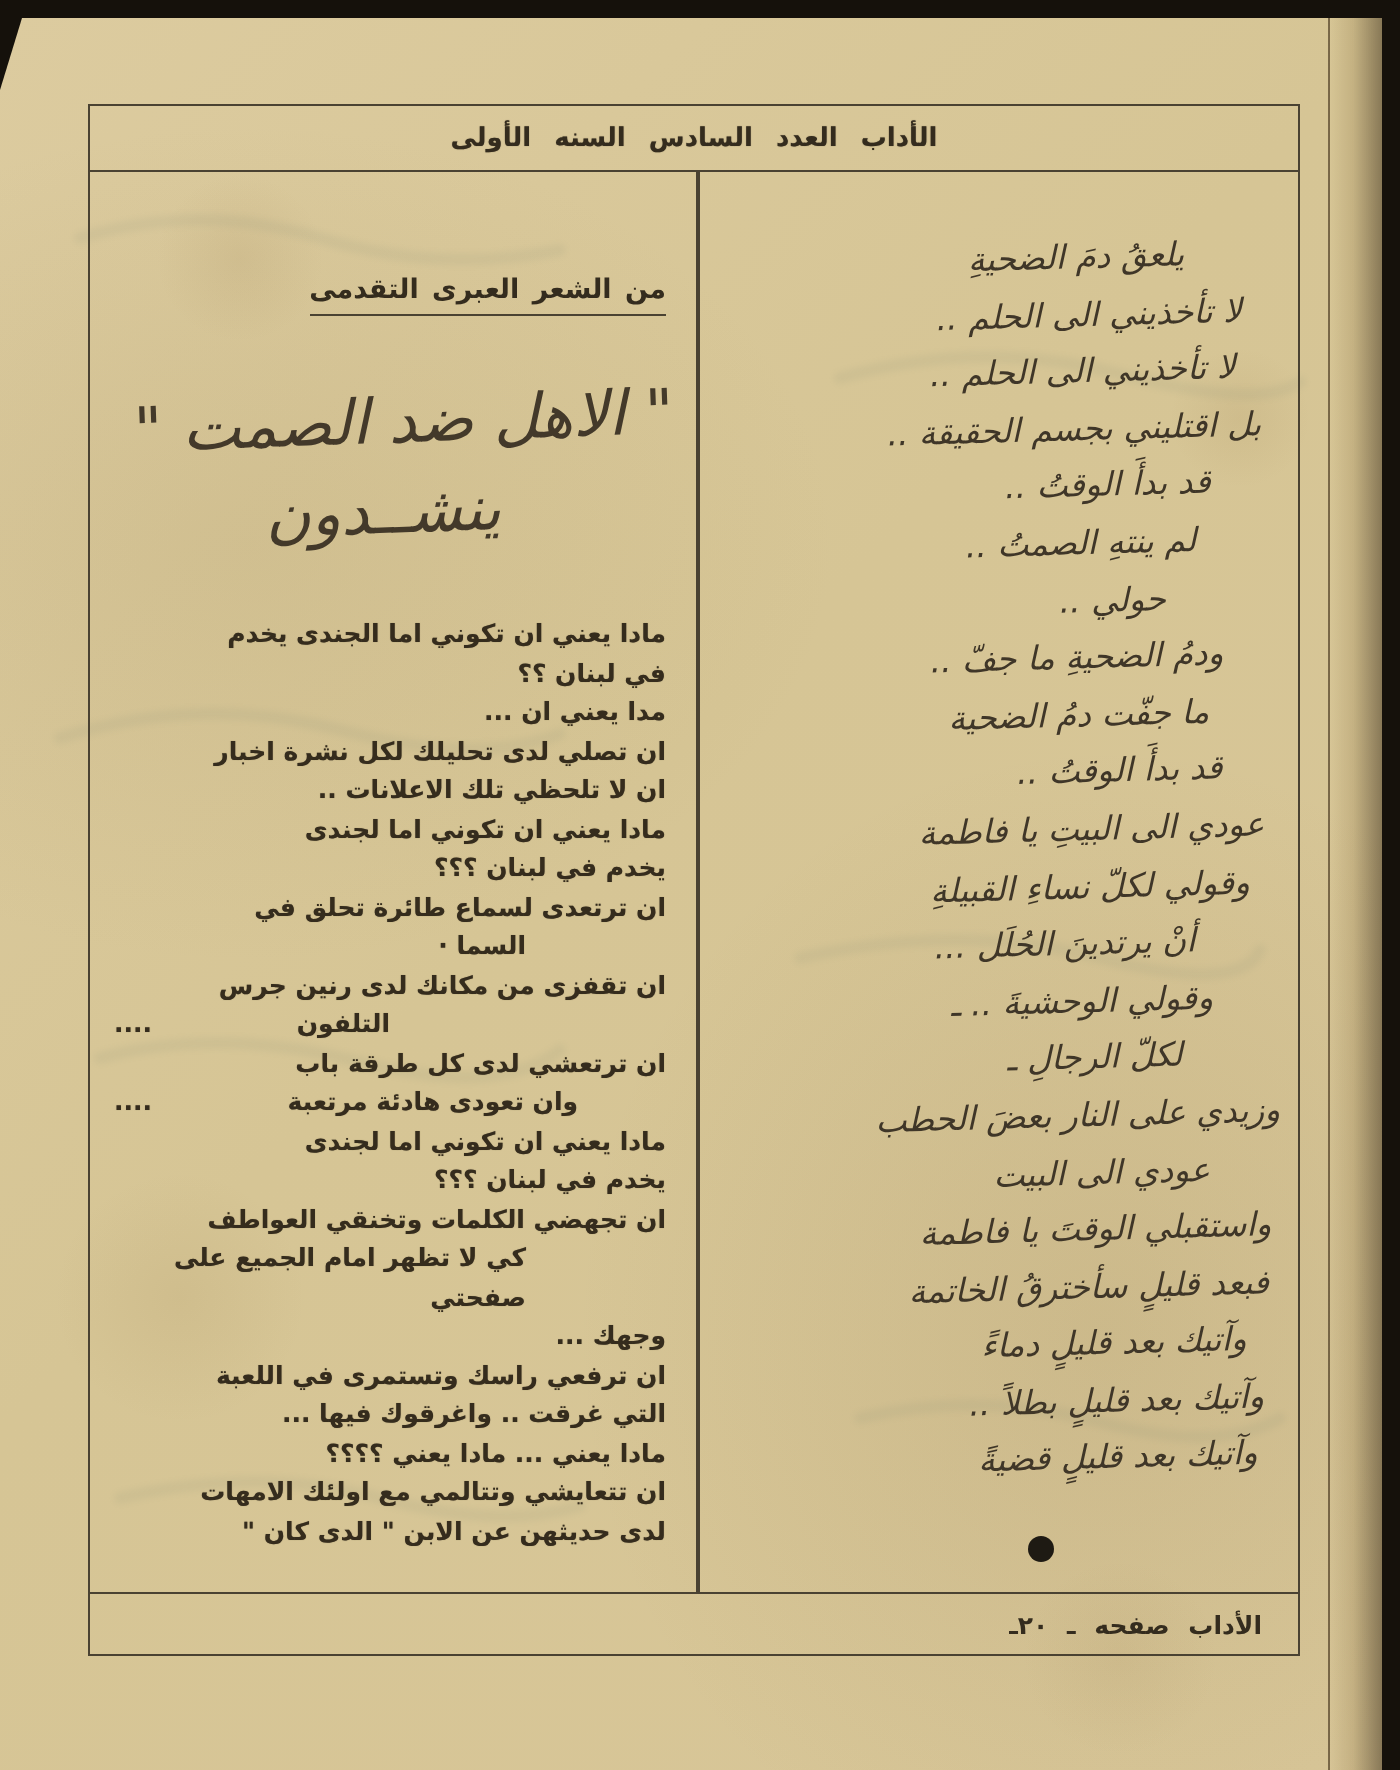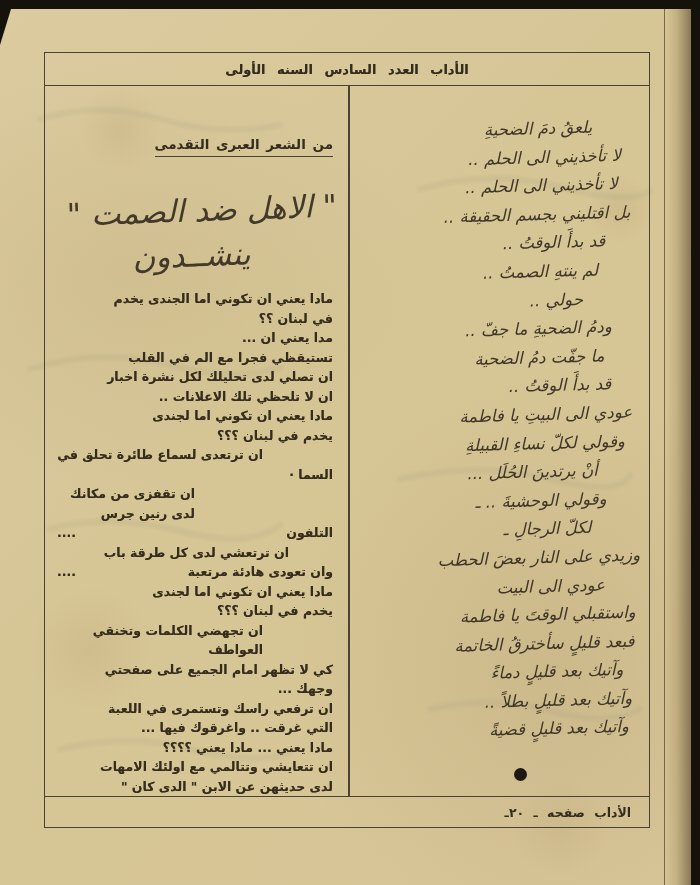--- a/index.html
+++ b/index.html
@@ -64,21 +64,21 @@
     display:inline-block;font-size:13.5px;font-weight:bold;color:#342c1e;
     border-bottom:1.2px solid #4a4232;padding-bottom:4px;word-spacing:2px;
   }
   .hw-title{
     margin-top:26px;direction:rtl;color:#43392a;
     font-style:italic;transform:rotate(-2deg);transform-origin:right top;
   }
   .hw-title-line1{font-size:31px;text-align:right;padding-right:12px;line-height:44px;}
   .hw-title-line2{font-size:31px;text-align:right;padding-right:100px;line-height:46px;letter-spacing:2px;}
   .poem{
-    margin-top:16px;direction:rtl;font-size:12.5px;font-weight:bold;
+    margin-top:33px;direction:rtl;font-size:12.5px;font-weight:bold;
     line-height:19.5px;color:#352c1d;padding:0 15px 0 12px;
     text-shadow:0 0 .4px rgba(50,40,25,.5);
   }
   .poem-line{display:flex;justify-content:space-between;}
   .poem .poem-line:nth-child(9),
   .poem .poem-line:nth-child(17){padding-right:70px;}
   .poem .poem-line:nth-child(11){padding-right:138px;align-items:flex-end;}
   .poem .poem-line:nth-child(13){padding-right:44px;}
 
   
@@ -156,24 +156,20 @@
           </div>
             <div class="poem-line">
             <span>في لبنان ؟؟</span>
             <span></span>
           </div>
             <div class="poem-line">
             <span>مدا يعني ان ...</span>
             <span></span>
           </div>
             <div class="poem-line">
-            <span>تستيقظي فجرا مع الم في القلب</span>
-            <span></span>
-          </div>
-            <div class="poem-line">
             <span>ان تصلي لدى تحليلك لكل نشرة اخبار</span>
             <span></span>
           </div>
             <div class="poem-line">
             <span>ان لا تلحظي تلك الاعلانات ..</span>
             <span></span>
           </div>
             <div class="poem-line">
             <span>مادا يعني ان تكوني اما لجندى</span>
             <span></span>

